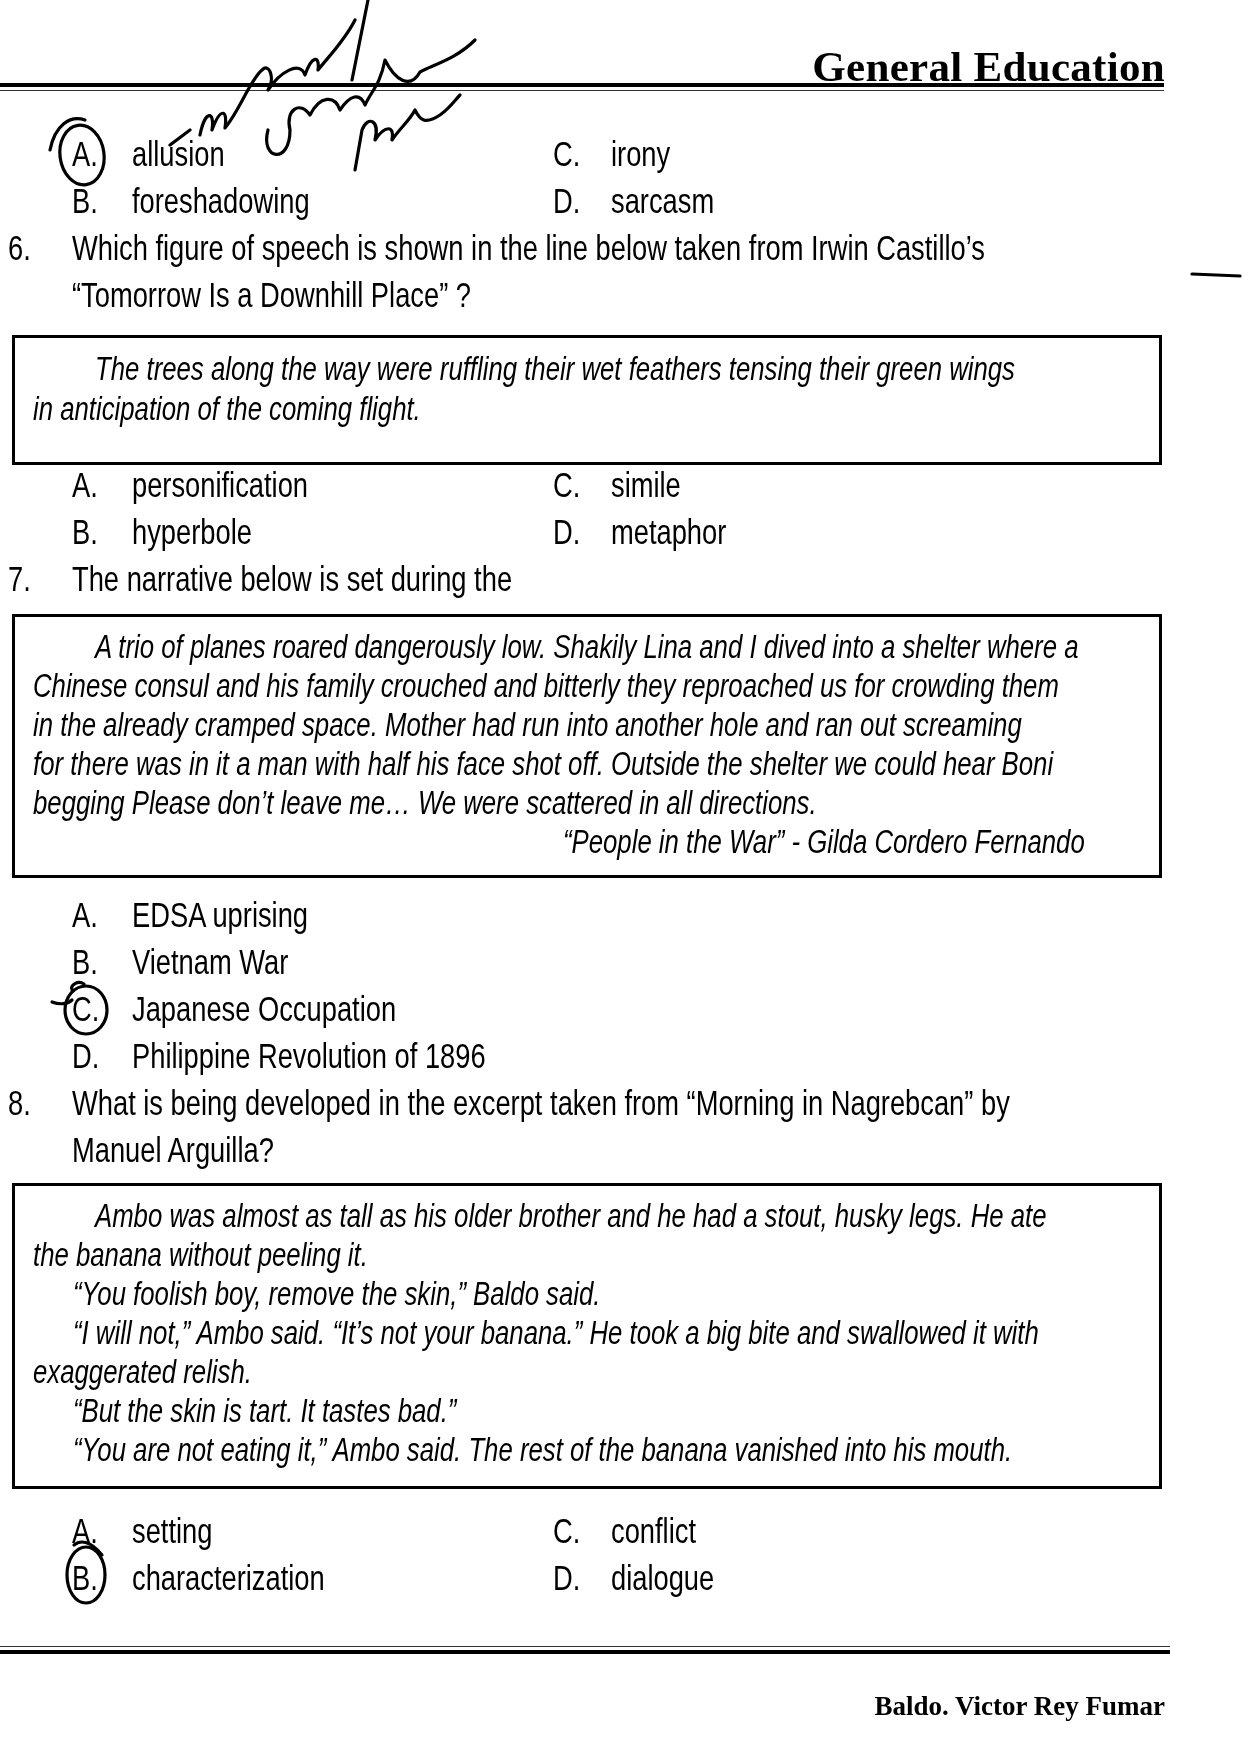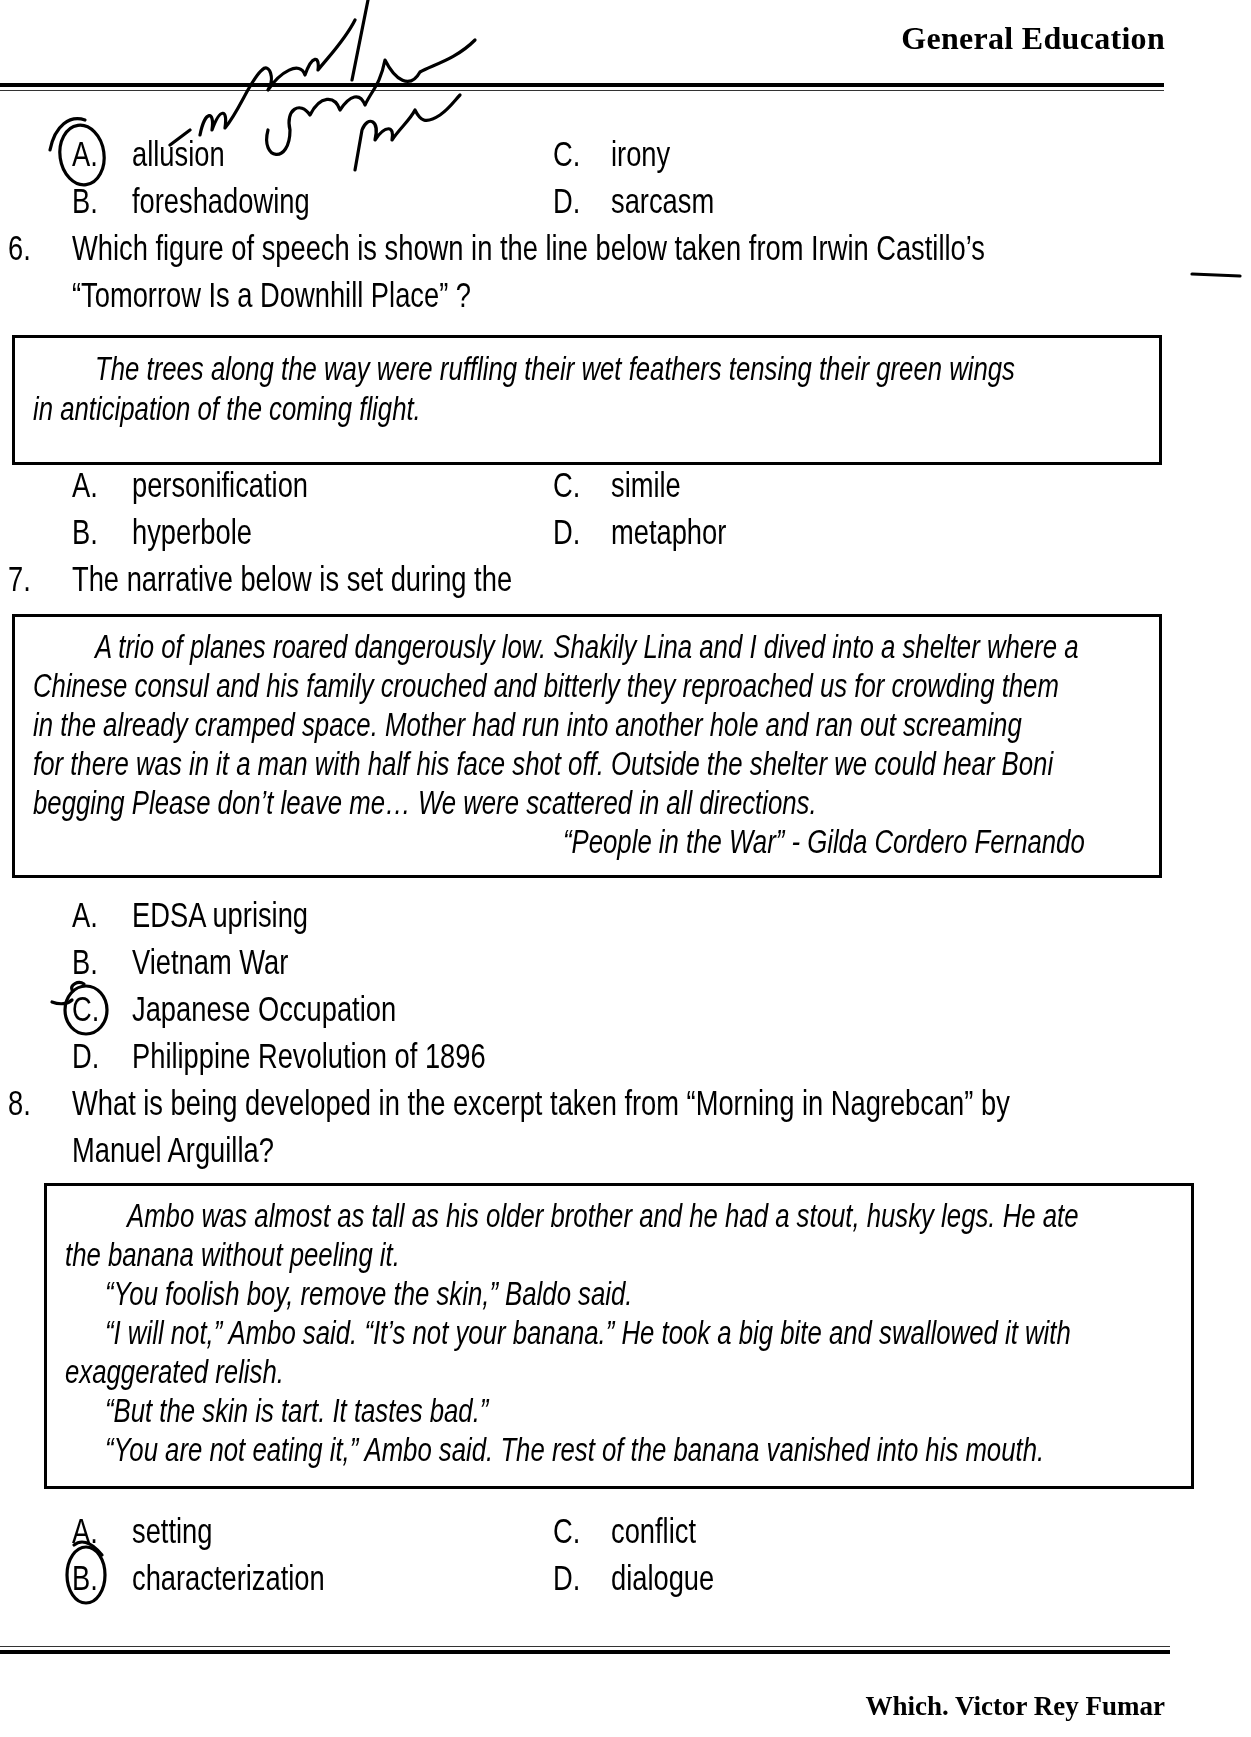--- a/index.html
+++ b/index.html
@@ -2,21 +2,21 @@
 <html><head>
 <meta charset="utf-8">
 <style>
   html, body { margin: 0; padding: 0; background: #ffffff; }
   body { width: 1251px; height: 1737px; position: relative; overflow: hidden; color: #000; }
   .page { position: absolute; left: 0; top: 0; width: 1251px; height: 1737px; }
 
   .serif-head { font-family: "Liberation Serif", "DejaVu Serif", serif; font-weight: bold; }
   .narrow { font-family: "Liberation Sans", "DejaVu Sans", sans-serif; transform-origin: 0 0; transform: scaleX(0.78); white-space: nowrap; }
 
-  .header-title { position: absolute; right: 86px; top: 20px; font-size: 32px; letter-spacing: 0.3px; }
+  .header-title { position: absolute; right: 86px; top: 42px; font-size: 43px; letter-spacing: 0.3px; }
   .rule-thick { position: absolute; left: 0; height: 4px; background: #000; }
   .rule-thin { position: absolute; left: 0; height: 1px; background: #333; }
 
   .line { position: absolute; font-size: 35px; line-height: 40px; }
   .qnum { position: absolute; font-size: 35px; line-height: 40px; }
   .opt-letter { position: absolute; font-size: 35px; line-height: 40px; }
 
   .box { position: absolute; left: 12px; width: 1150px; border: 3px solid #000; box-sizing: border-box; }
   .box .bl { position: absolute; font-size: 33px; line-height: 39px; font-style: italic; }
 
@@ -86,21 +86,21 @@
     <span class="line narrow" style="left:132px;top:989px;">Japanese Occupation</span>
     <span class="opt-letter narrow" style="left:72px;top:1036px;">D.</span>
     <span class="line narrow" style="left:132px;top:1036px;">Philippine Revolution of 1896</span>
   </div>
 
   <div>
     <span class="qnum narrow" style="left:8px;top:1083px;">8.</span>
     <span class="line narrow" style="left:72px;top:1083px;">What is being developed in the excerpt taken from “Morning in Nagrebcan” by</span>
     <span class="line narrow" style="left:72px;top:1130px;">Manuel Arguilla?</span>
 
-    <div class="box" style="top:1183px;height:306px;margin-left:32px;">
+    <div class="box" style="top:1183px;height:306px;">
       <span class="bl narrow" style="left:80px;top:10px;">Ambo was almost as tall as his older brother and he had a stout, husky legs. He ate</span>
       <span class="bl narrow" style="left:18px;top:49px;">the banana without peeling it.</span>
       <span class="bl narrow" style="left:58px;top:88px;">“You foolish boy, remove the skin,” Baldo said.</span>
       <span class="bl narrow" style="left:58px;top:127px;">“I will not,” Ambo said. “It’s not your banana.” He took a big bite and swallowed it with</span>
       <span class="bl narrow" style="left:18px;top:166px;">exaggerated relish.</span>
       <span class="bl narrow" style="left:58px;top:205px;">“But the skin is tart. It tastes bad.”</span>
       <span class="bl narrow" style="left:58px;top:244px;">“You are not eating it,” Ambo said. The rest of the banana vanished into his mouth.</span>
     </div>
 
     <span class="opt-letter narrow" style="left:72px;top:1511px;">A.</span>
@@ -108,21 +108,21 @@
     <span class="opt-letter narrow" style="left:72px;top:1558px;">B.</span>
     <span class="line narrow" style="left:132px;top:1558px;">characterization</span>
     <span class="opt-letter narrow" style="left:553px;top:1511px;">C.</span>
     <span class="line narrow" style="left:611px;top:1511px;">conflict</span>
     <span class="opt-letter narrow" style="left:553px;top:1558px;">D.</span>
     <span class="line narrow" style="left:611px;top:1558px;">dialogue</span>
   </div>
 
   <div class="rule-thin" style="top:1646px;width:1170px;"></div>
   <div class="rule-thick" style="top:1650px;width:1170px;"></div>
-  <div class="footer-name serif-head">Which. Victor Rey Fumar</div>
+  <div class="footer-name serif-head">Baldo. Victor Rey Fumar</div>
 
   <svg class="hand" viewBox="0 0 1251 1737">
 
     <ellipse cx="82" cy="155" rx="22" ry="30" transform="rotate(-8 82 155)"></ellipse>
     <path d="M50 150 C 55 125, 70 115, 85 120"></path>
 
     <path d="M170 145 L 190 130 M200 135 C 205 110, 215 110, 212 130 C 220 108, 228 108, 225 128 C 240 110, 250 80, 262 70 C 270 62, 275 80, 268 90 C 280 72, 300 60, 305 75 C 312 55, 320 55, 318 70 C 330 55, 345 40, 355 20 M368 0 L 352 80"></path>
     <path d="M268 130 C 260 160, 290 165, 290 130 C 285 110, 300 100, 310 115 C 320 95, 335 95, 340 110 C 350 95, 360 92, 365 105 C 372 90, 380 85, 385 60 C 395 80, 410 90, 420 72 C 432 65, 455 60, 475 40"></path>
     <path d="M355 170 L 362 130 C 368 115, 380 120, 375 140 C 385 125, 395 125, 392 140 C 400 128, 410 120, 415 110 C 420 120, 425 125, 440 115 C 450 108, 455 100, 460 95"></path>
 

